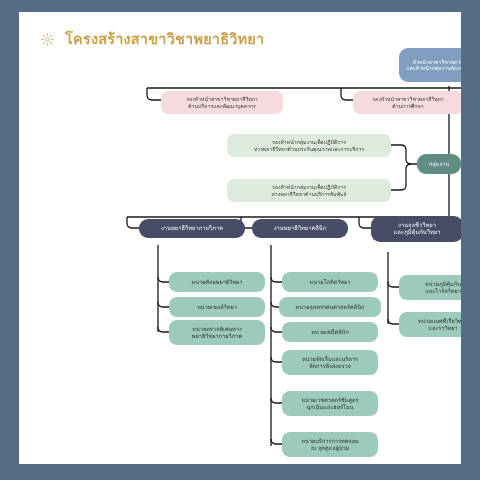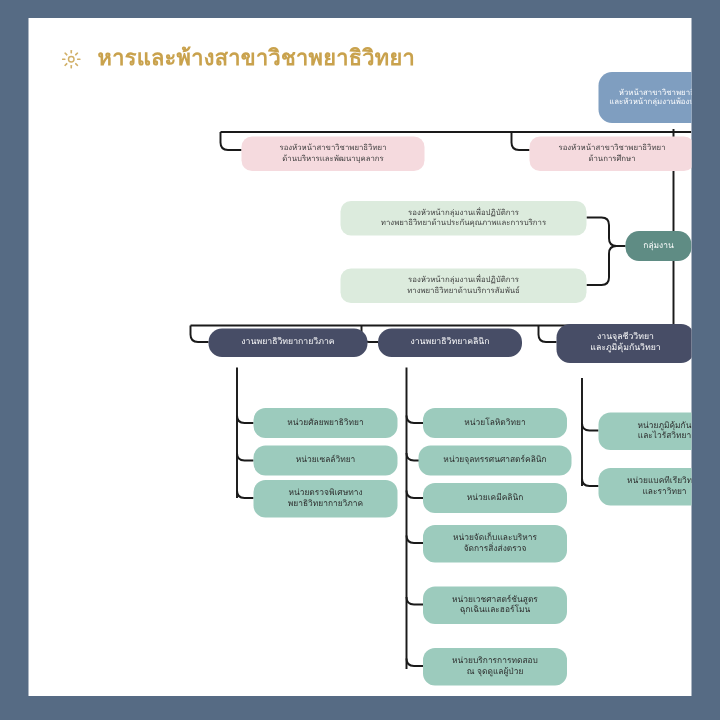--- a/index.html
+++ b/index.html
@@ -137,21 +137,21 @@
         <rect x="11" y="0.5" width="2" height="4.5" rx="0.6"></rect>
         <rect x="11" y="19" width="2" height="4.5" rx="0.6"></rect>
         <rect x="0.5" y="11" width="4.5" height="2" rx="0.6"></rect>
         <rect x="19" y="11" width="4.5" height="2" rx="0.6"></rect>
         <rect x="11" y="0.5" width="2" height="4.5" rx="0.6" transform="rotate(45 12 12)"></rect>
         <rect x="11" y="19" width="2" height="4.5" rx="0.6" transform="rotate(45 12 12)"></rect>
         <rect x="0.5" y="11" width="4.5" height="2" rx="0.6" transform="rotate(45 12 12)"></rect>
         <rect x="19" y="11" width="4.5" height="2" rx="0.6" transform="rotate(45 12 12)"></rect>
       </g>
     </svg>
-    <div id="page-title">หารและพ้างสาขาวิชาพยาธิวิทยา</div>
+    <div id="page-title">โครงสร้างสาขาวิชาพยาธิวิทยา</div>
   </div>
 
   <div id="chart">
 
     <svg id="wires" viewBox="0 0 442 452">
       <g fill="none" stroke="#1a1a1a" stroke-width="1.3" stroke-linecap="butt">
 
         <path d="M 430 74 L 430 76"></path>
 
         <path d="M 442 76 L 128 76"></path>

